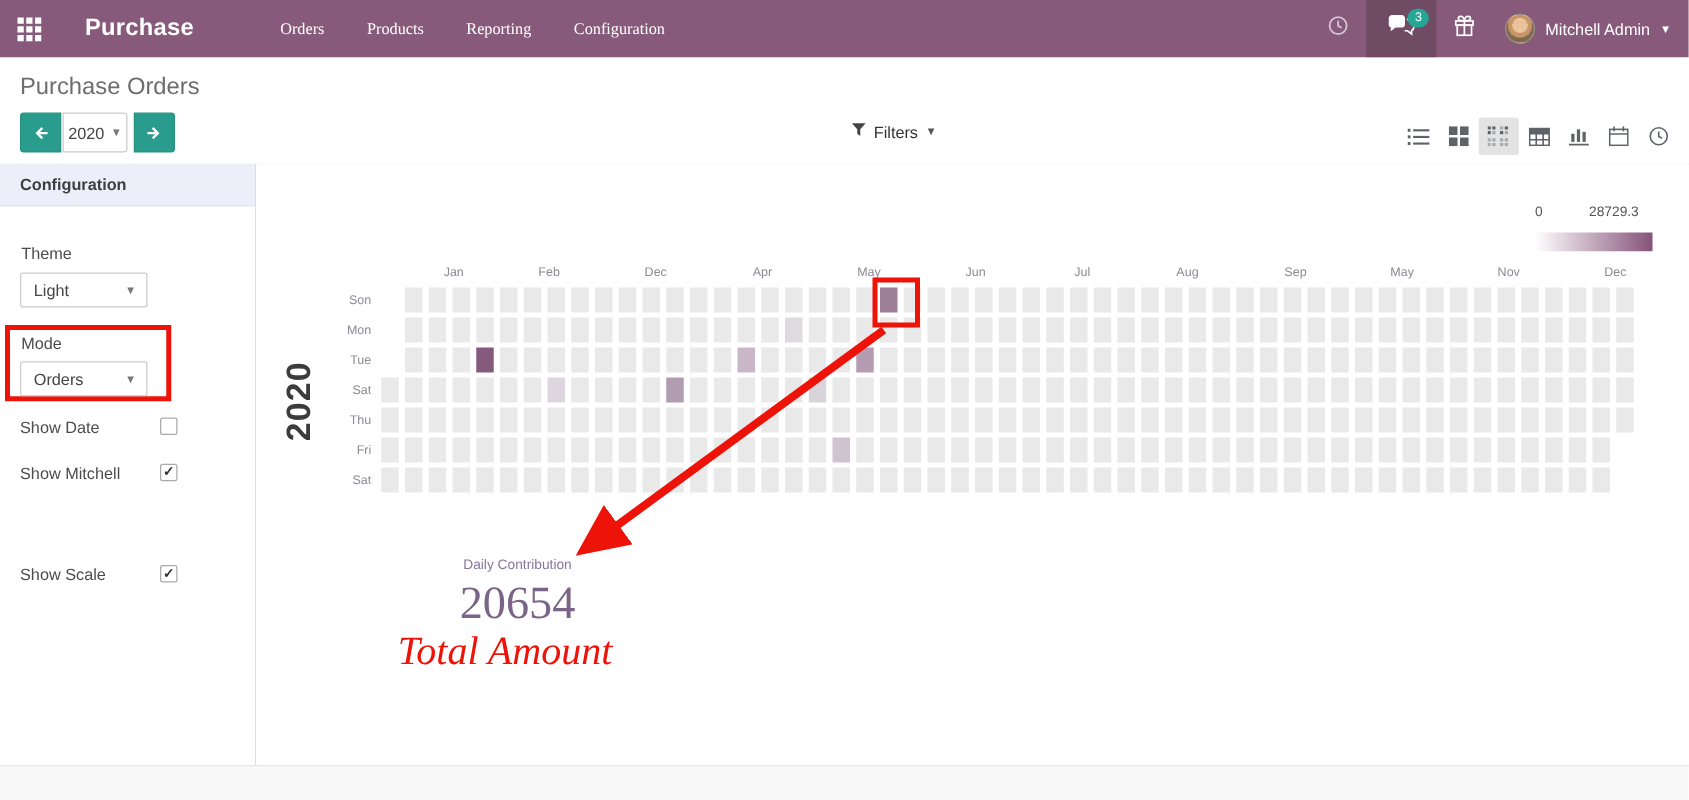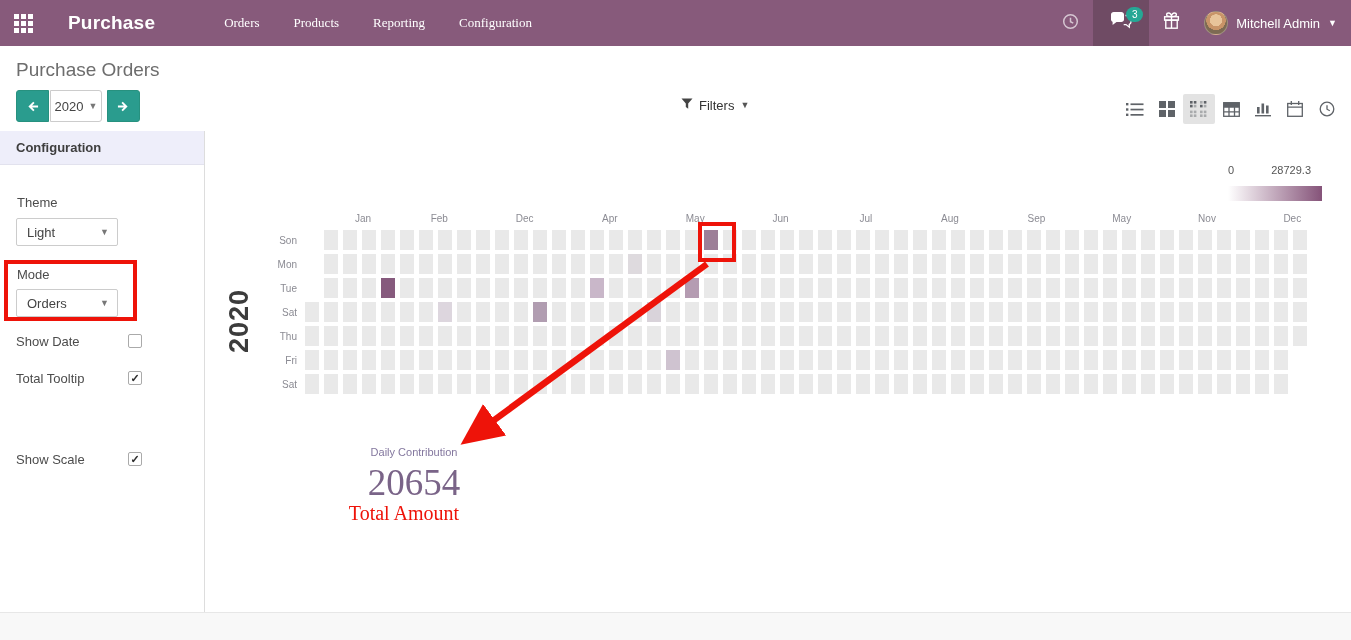--- a/index.html
+++ b/index.html
@@ -61,21 +61,21 @@
   .legend-max { position:absolute; left:1023px; top:33px; width:83px; text-align:right; font-size:11px; color:#555; }
   .legend-bar { position:absolute; left:1023px; top:55px; width:94px; height:15px; background:linear-gradient(to right,#ffffff,#855379); }
   .year-vertical { position:absolute; left:14px; top:145px; width:40px; height:90px; display:flex; align-items:center; justify-content:center; transform:rotate(-90deg); transform-origin:center; font-size:27px; font-weight:700; color:#3c3c3c; letter-spacing:1px; }
   .month-label { position:absolute; top:82px; width:60px; text-align:center; font-size:10px; color:#8b8b93; }
   .day-label { position:absolute; left:40px; width:52px; text-align:right; font-size:10px; color:#8b8b93; }
   .hm-cell { position:absolute; width:14px; height:20px; background:#e9e9e9; cursor:pointer; }
   .hl-box { position:absolute; border:4px solid #ee1309; background:transparent; pointer-events:none; }
   .arrow-svg { position:absolute; left:0; top:0; width:1146px; height:481px; pointer-events:none; }
   .tt-title { position:absolute; top:315px; left:109px; width:200px; text-align:center; font-size:11px; color:#83779e; }
   .tt-value { position:absolute; top:330px; left:109px; width:200px; text-align:center; font-family:"Liberation Serif",serif; font-size:37px; color:#7a6488; }
-  .tt-annotation { position:absolute; top:371px; left:89px; width:220px; text-align:center; font-family:"Liberation Serif",serif; font-size:20px; color:#ee1309; }
+  .tt-annotation { position:absolute; top:371px; left:89px; width:220px; text-align:center; font-family:"Liberation Serif",serif; font-size:32px; color:#ee1309;font-style:italic; }
 
   
   .footer { position:absolute; left:0; top:612px; width:1351px; height:28px; background:#f8f8f8; border-top:1px solid #e7e7e7; }
 </style>
 </head>
 <body>
 
 <div id="page">
 
   <div class="navbar">
@@ -248,21 +248,21 @@
       <span class="val">Orders</span>
       <span class="caret">▼</span>
     </div>
 
     <div id="sb-toggles">
         <div class="toggle-row" style="top: 203px;">
           <span class="t-label">Show Date</span>
           <span class="checkbox"></span>
         </div>
         <div class="toggle-row" style="top: 240px;">
-          <span class="t-label">Total Tooltip</span>
+          <span class="t-label">Show Mitchell</span>
           <span class="checkbox checked">✓</span>
         </div>
         <div class="toggle-row" style="top: 277px; margin-top: 44px;">
           <span class="t-label">Show Scale</span>
           <span class="checkbox checked">✓</span>
         </div>
       </div>
   </div>
 
   <div class="main">

